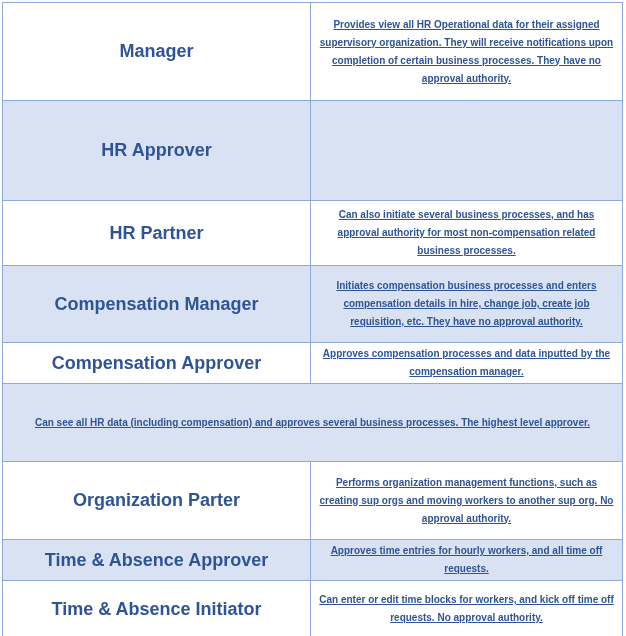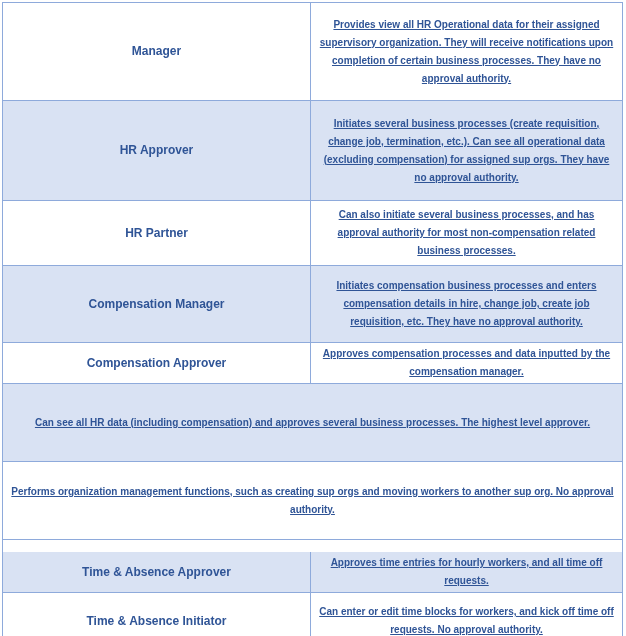--- a/index.html
+++ b/index.html
@@ -39,21 +39,21 @@
     width: 308px;
     flex: 0 0 308px;
     display: flex;
     align-items: center;
     justify-content: center;
     text-align: center;
     padding: 2px 10px;
     border-right: 1px solid var(--border);
     color: var(--text);
     font-weight: bold;
-    font-size: 12px;
+    font-size: 18px;
     line-height: 19px;
   }
   .desc-cell {
     flex: 1 1 auto;
     display: flex;
     align-items: center;
     justify-content: center;
     text-align: center;
     padding: 2px 7px;
     color: var(--text);
@@ -68,21 +68,20 @@
 
 <div class="table-wrap">
   <div>
   <div class="row" style="min-height: 98px;">
     <div class="role-cell">Manager</div>
     <div class="desc-cell">Provides view all HR Operational data for their assigned supervisory organization. They will receive notifications upon completion of certain business processes. They have no approval authority.</div>
   </div>
 
   <div class="row shaded" style="min-height: 100px;">
     <div class="role-cell">HR Approver</div>
-    <div class="desc-cell">Initiates several business processes (create requisition, change job, termination, etc.). Can see all operational data (excluding compensation) for assigned sup orgs. They have no approval authority.</div>
   </div>
 
   <div class="row" style="min-height: 65px;">
     <div class="role-cell">HR Partner</div>
     <div class="desc-cell">Can also initiate several business processes, and has approval authority for most non-compensation related business processes.</div>
   </div>
 
   <div class="row shaded" style="min-height: 77px;">
     <div class="role-cell">Compensation Manager</div>
     <div class="desc-cell">Initiates compensation business processes and enters compensation details in hire, change job, create job requisition, etc. They have no approval authority.</div>
@@ -91,24 +90,25 @@
   <div class="row" style="min-height: 38px;">
     <div class="role-cell">Compensation Approver</div>
     <div class="desc-cell">Approves compensation processes and data inputted by the compensation manager.</div>
   </div>
 
   <div class="row shaded" style="min-height: 78px;">
     <div class="desc-cell">Can see all HR data (including compensation) and approves several business processes. The highest level approver.</div>
   </div>
 
   <div class="row" style="min-height: 78px;">
+    <div class="role-cell">Organization Parter</div>
     <div class="desc-cell">Performs organization management functions, such as creating sup orgs and moving workers to another sup org. No approval authority.</div>
   </div>
 
-  <div class="row shaded" style="min-height: 38px; margin-top: 12px;">
+  <div class="row shaded" style="min-height: 38px;">
     <div class="role-cell">Time &amp; Absence Approver</div>
     <div class="desc-cell">Approves time entries for hourly workers, and all time off requests.</div>
   </div>
 
   <div class="row" style="min-height: 57px;">
     <div class="role-cell">Time &amp; Absence Initiator</div>
     <div class="desc-cell">Can enter or edit time blocks for workers, and kick off time off requests. No approval authority.</div>
   </div>
 </div>
 

